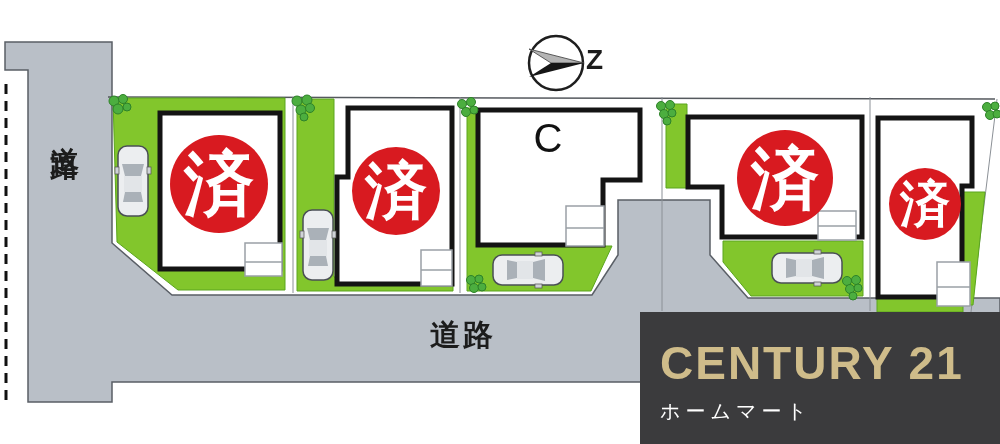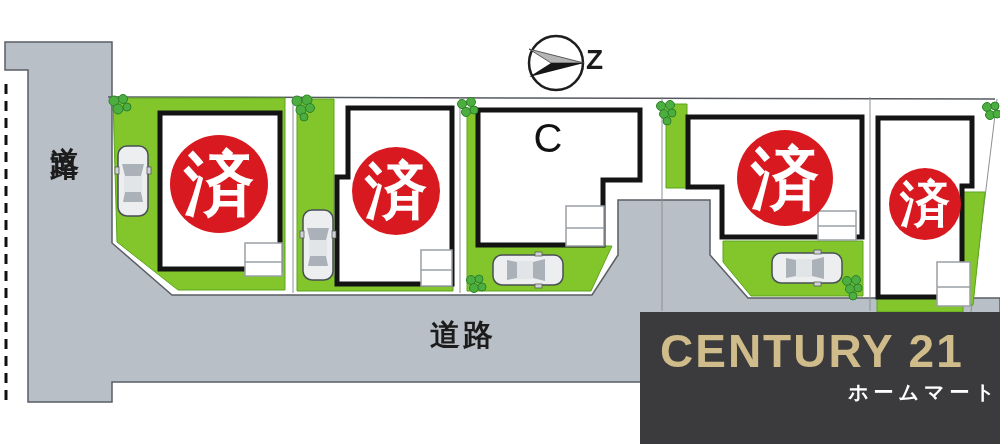--- a/index.html
+++ b/index.html
@@ -30,27 +30,27 @@
   .badge4{left:737px;top:130px;width:96px;height:96px;font-size:68px;}
   .badge5{left:889px;top:168px;width:72px;height:72px;font-size:50px;}
   
   .bldg-label{
     left:468px;top:116px;width:160px;text-align:center;color:#111;
     font-size:40px;font-weight:500;line-height:45px;
   }
   
   .logo-box{
     left:640px;top:312px;width:360px;height:132px;z-index:3;
-    padding:14px 0 0 20px;box-sizing:border-box;
+    padding:26px 0 0 20px;box-sizing:border-box;
   }
   .logo-brand{
     font-size:46px;font-weight:700;letter-spacing:2px;white-space:nowrap;line-height:1.1;
   }
   .logo-company{
-    margin-top:2px;font-size:20px;font-weight:700;letter-spacing:5px;color:#ffffff;text-align:right;
+    margin-top:9px;font-size:20px;font-weight:400;letter-spacing:5px;color:#ffffff;
   }
 </style>
 </head>
 <body>
 
 <div class="stage">
 
   <svg width="1000" height="444" viewBox="0 0 1000 444">
 
     <path d="M5,42 H112 V243 L172,295 H592 L618,255 V200 H710 V255 L748,298 H1000 V382 H112 V402 H28 V70 H5 Z" fill="#b9bfc7" stroke="#5a5f66" stroke-width="1.5"></path>

